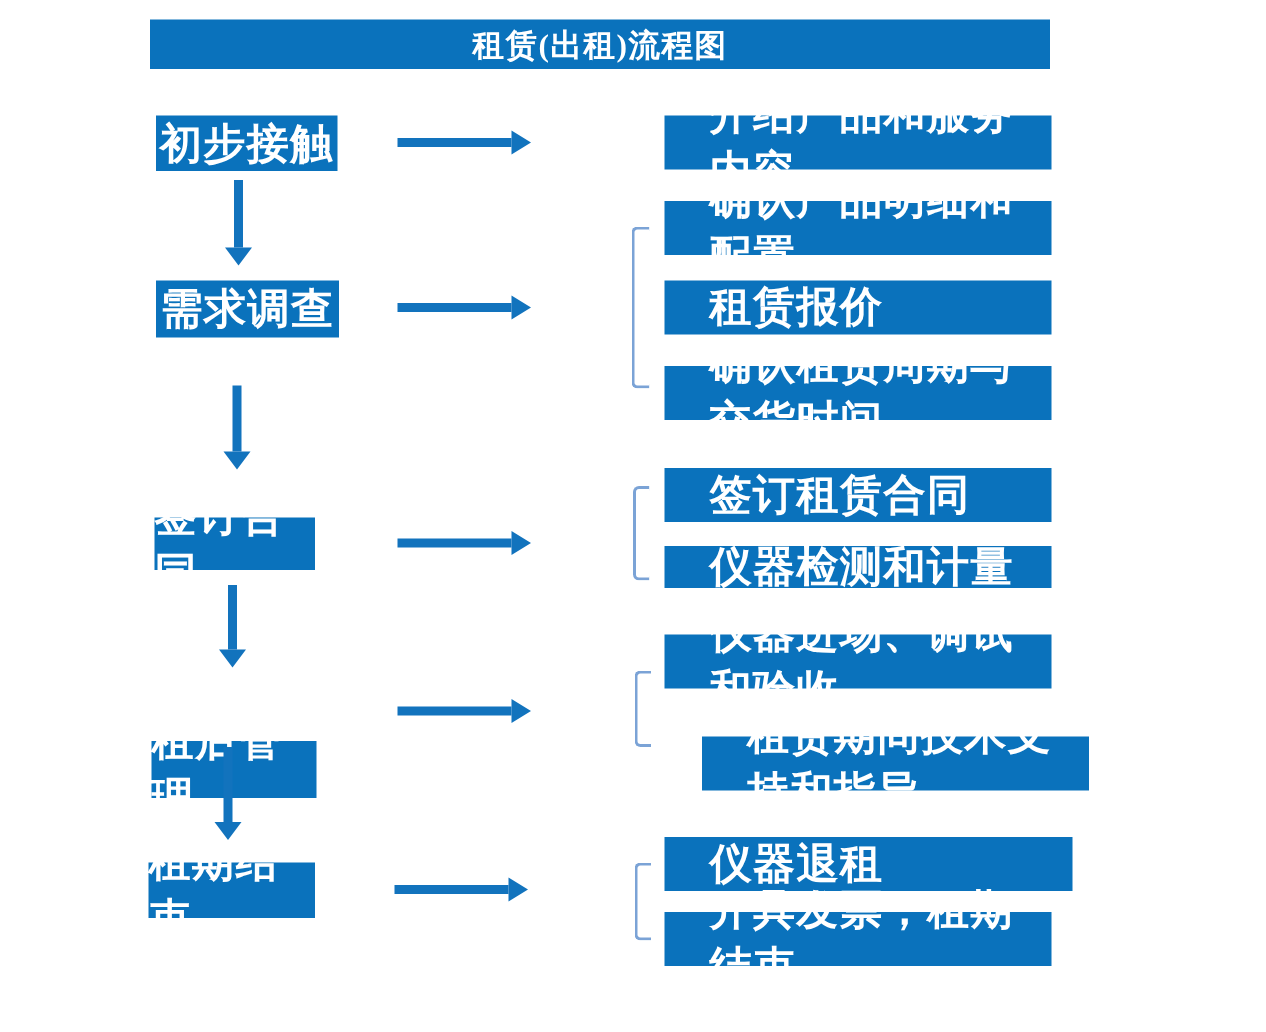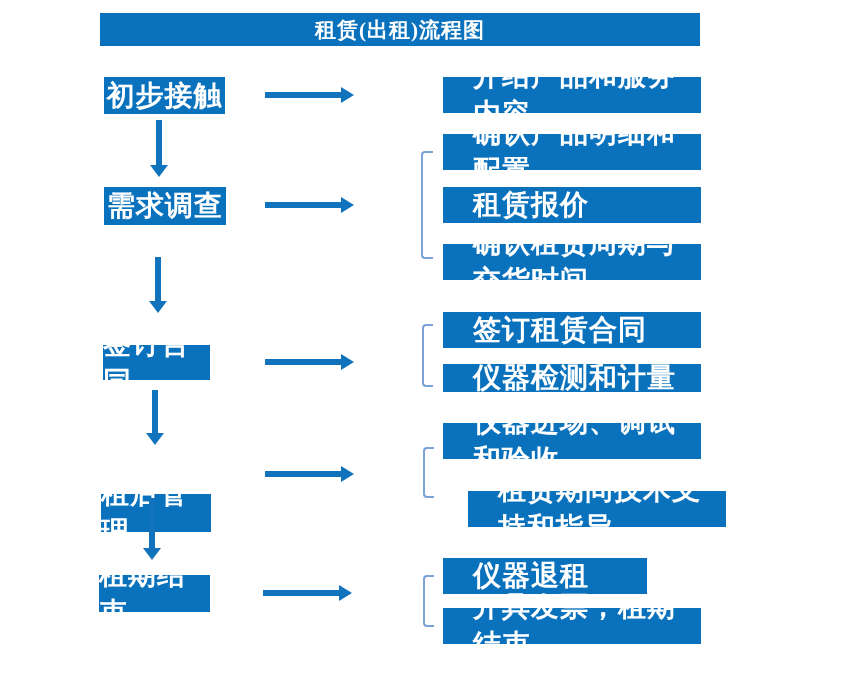--- a/index.html
+++ b/index.html
@@ -91,16 +91,16 @@
   <div class="box output" style="left:443px;top:134px;width:258px;height:36px;">确认产品明细和配置</div>
   <div class="box output" style="left:443px;top:244px;width:258px;height:36px;">确认租赁周期与交货时间</div>
   <div class="box output" style="left:443px;top:187px;width:258px;height:36px;">租赁报价</div>
 
   <div class="box output" style="left:443px;top:312px;width:258px;height:36px;">签订租赁合同</div>
   <div class="box output" style="left:443px;top:364px;width:258px;height:28px;">仪器检测和计量</div>
 
   <div class="box output" style="left:443px;top:423px;width:258px;height:36px;">仪器进场、调试和验收</div>
   <div class="box output" style="left:443px;top:491px;width:258px;height:36px;margin-left:25px;">租赁期间技术支持和指导</div>
 
-  <div class="box output" style="left:443px;top:558px;width:204px;height:36px;">仪器退租</div>
+  <div class="box output" style="left:443px;top:558px;width:272px;height:36px;">仪器退租</div>
   <div class="box output" style="left:443px;top:608px;width:258px;height:36px;">开具发票，租期结束</div>
 
 </div>
 
 </body></html>

